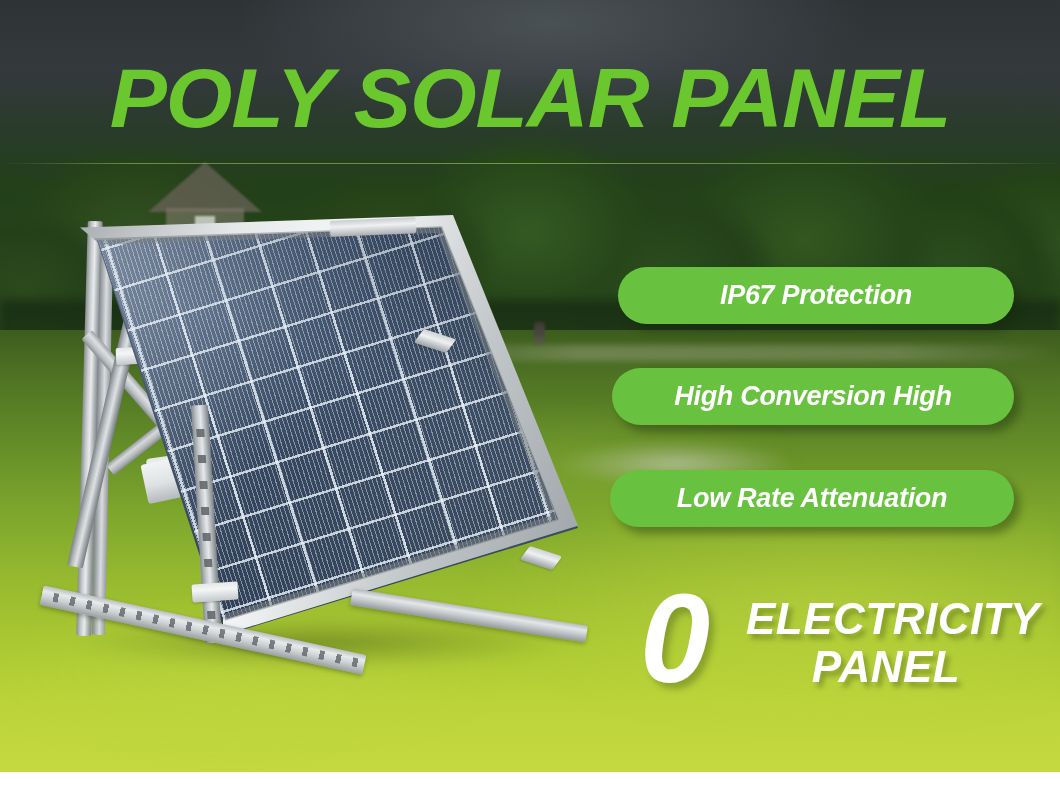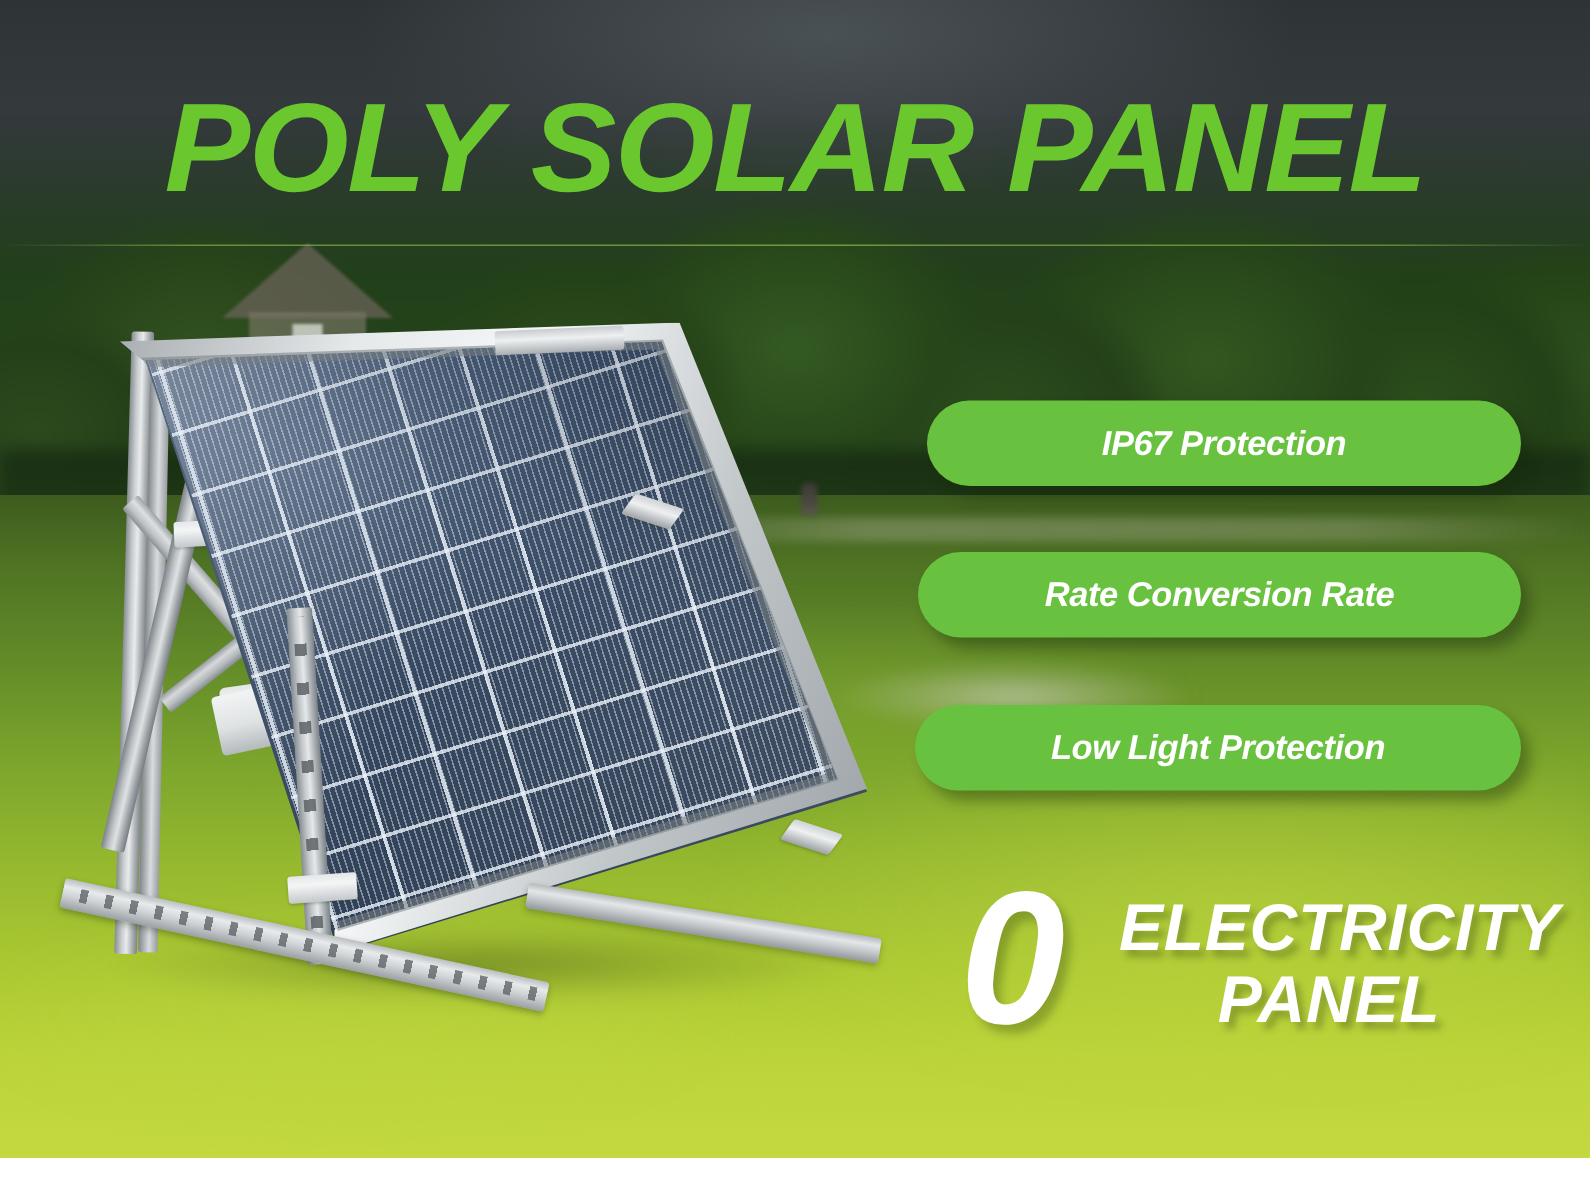--- a/index.html
+++ b/index.html
@@ -146,21 +146,21 @@
     position: absolute;
     display: flex;
     align-items: center;
     justify-content: center;
     border-radius: 40px;
     background: #69c23f;
     box-shadow: 6px 7px 9px rgba(20,40,10,0.38);
     color: #ffffff;
     font-weight: 800;
     font-style: italic;
-    font-size: 23px;
+    font-size: 27px;
     letter-spacing: -0.3px;
     white-space: nowrap;
   }
   .pill-1 { left: 618px; top: 267px; width: 396px; height: 57px; }
   .pill-2 { left: 612px; top: 368px; width: 402px; height: 57px; }
   .pill-3 { left: 610px; top: 470px; width: 404px; height: 57px; }
 
   
   .zero-block {
     position: absolute;
@@ -445,24 +445,24 @@
     <div class="bar rail-base metal"></div>
     <div class="rail-base-holes"></div>
   </div>
 
   <div class="headline">POLY SOLAR PANEL</div>
 
   <div class="pill pill-1">
     <span>IP67 Protection</span>
   </div>
   <div class="pill pill-2">
-    <span>Rate Conversion Rate</span>
+    <span>High Conversion High</span>
   </div>
   <div class="pill pill-3">
-    <span>Low Light Protection</span>
+    <span>Low Rate Attenuation</span>
   </div>
 
   <div class="zero-block">
     <div class="zero-digit">0</div>
     <div class="zero-lines">
       <div class="zero-line">ELECTRICITY</div>
       <div class="zero-line">PANEL</div>
     </div>
   </div>
 

